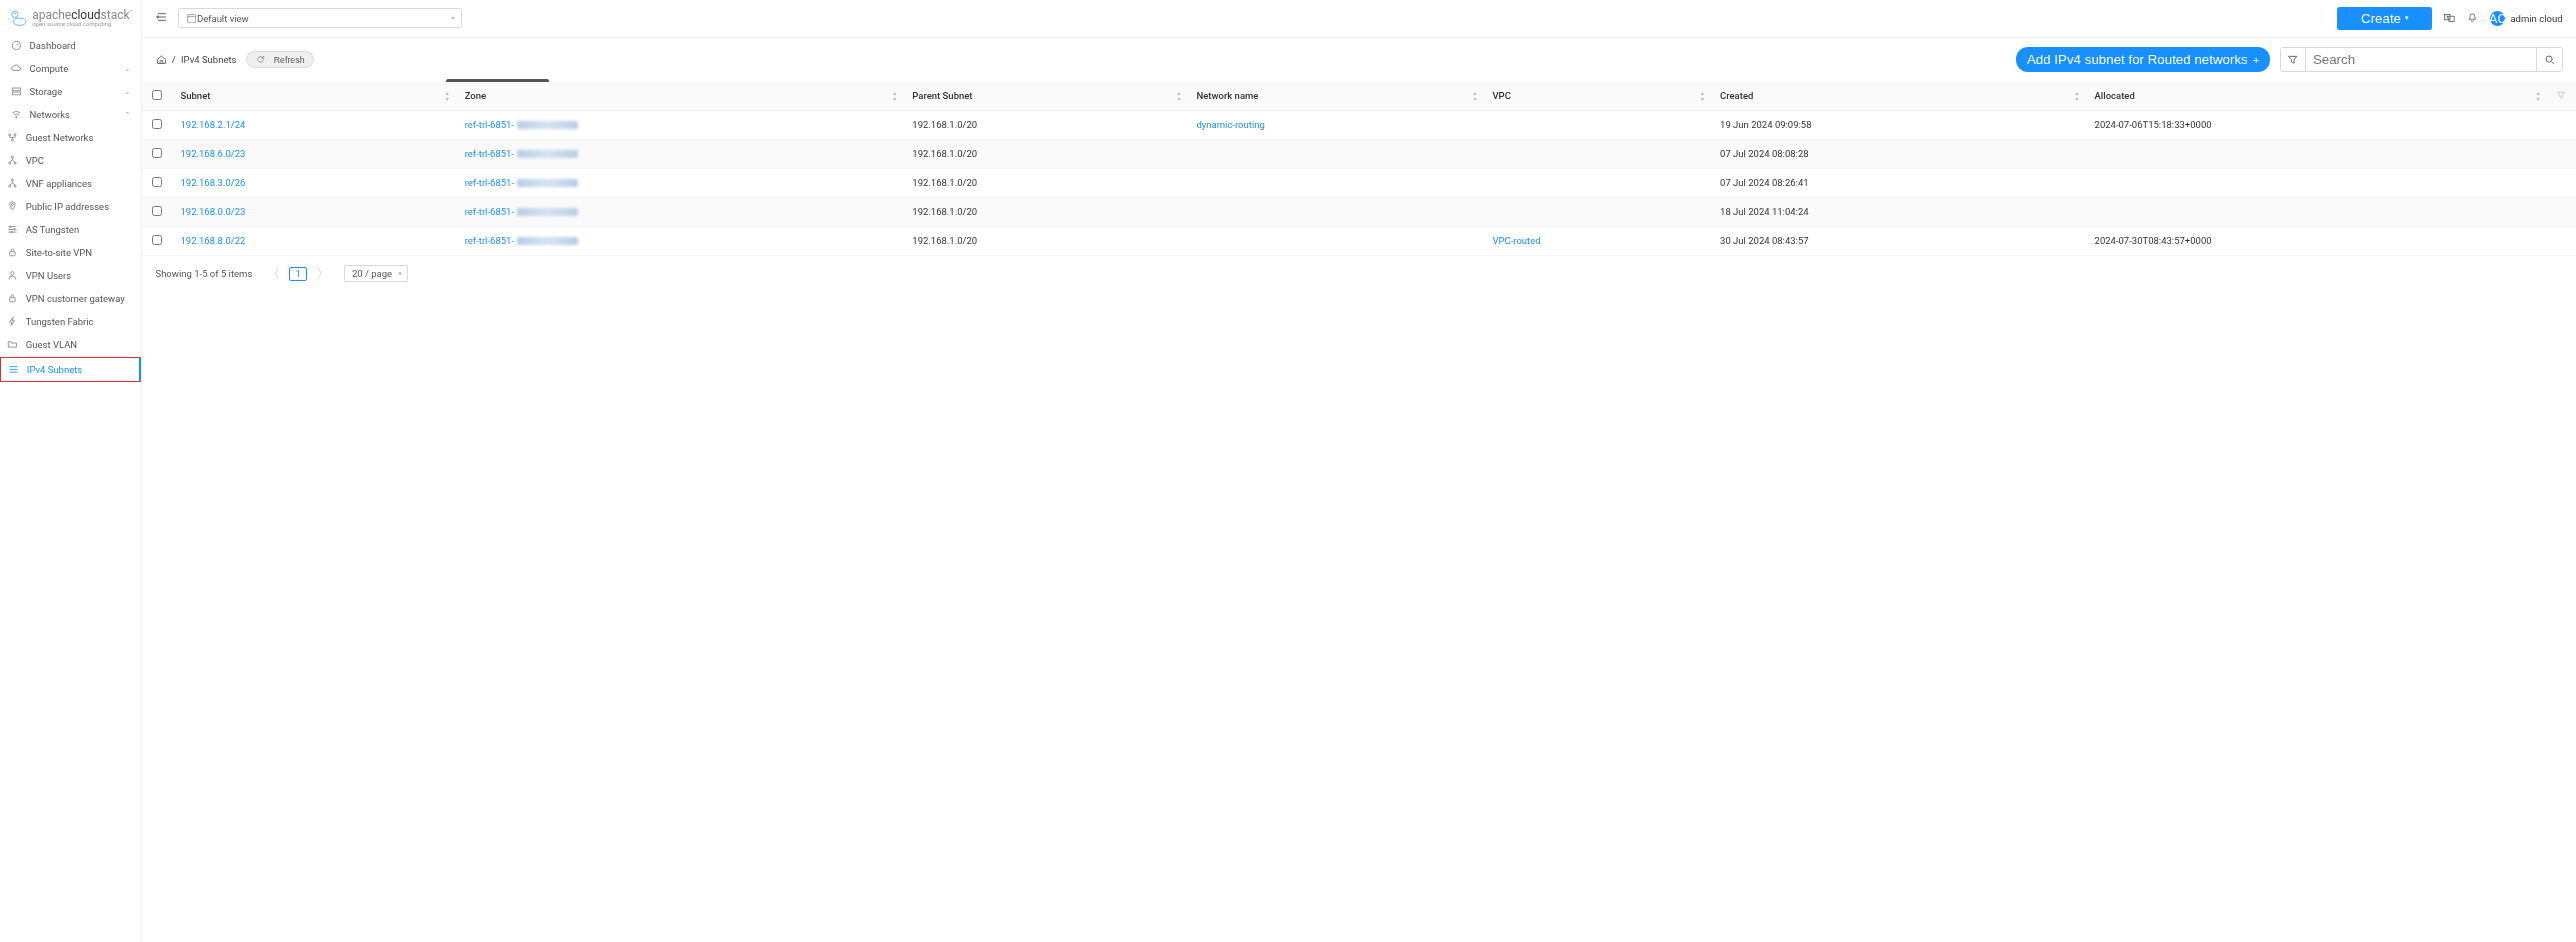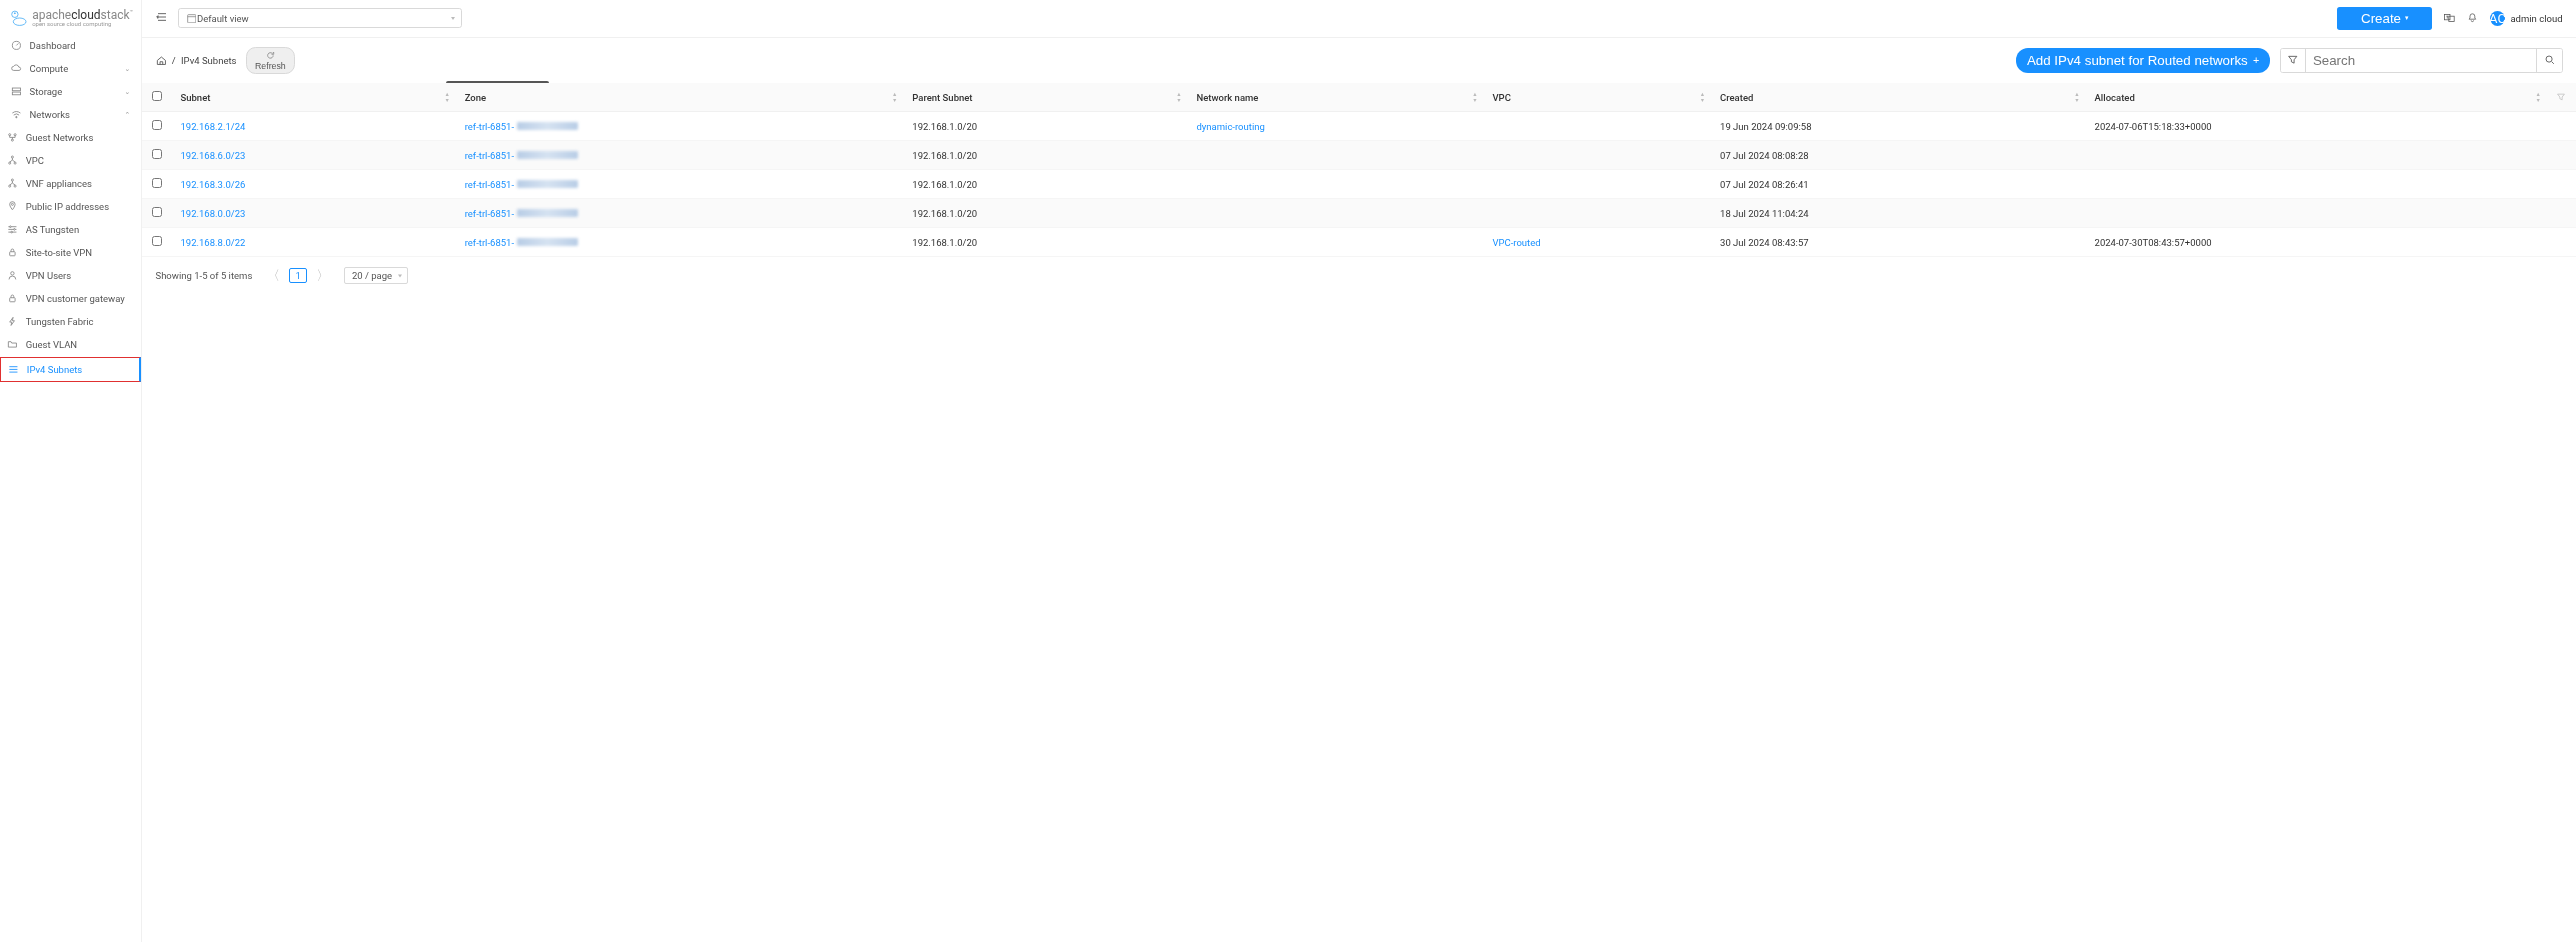--- a/index.html
+++ b/index.html
@@ -130,25 +130,24 @@
     padding: 9.5px 13.5px;
     gap: 9.5px;
   }
   .crumbs { display: flex; align-items: center; gap: 5.4px; color: #444; }
   .refresh-btn {
     border: 0.7px solid #d9d9d9;
     border-radius: 9.5px;
     padding: 2px 8px;
     display: flex;
     align-items: center;
-    gap: 0;
+    gap: 8px;
     color: #555;
     font-size: 8.8px;
     cursor: pointer;
-    flex-direction: column;
   }
   .add-btn {
     margin-left: auto;
     background: #1890ff;
     color: #fff;
     border: none;
     border-radius: 12px;
     padding: 4.7px 10.8px;
     display: flex;
     align-items: center;

